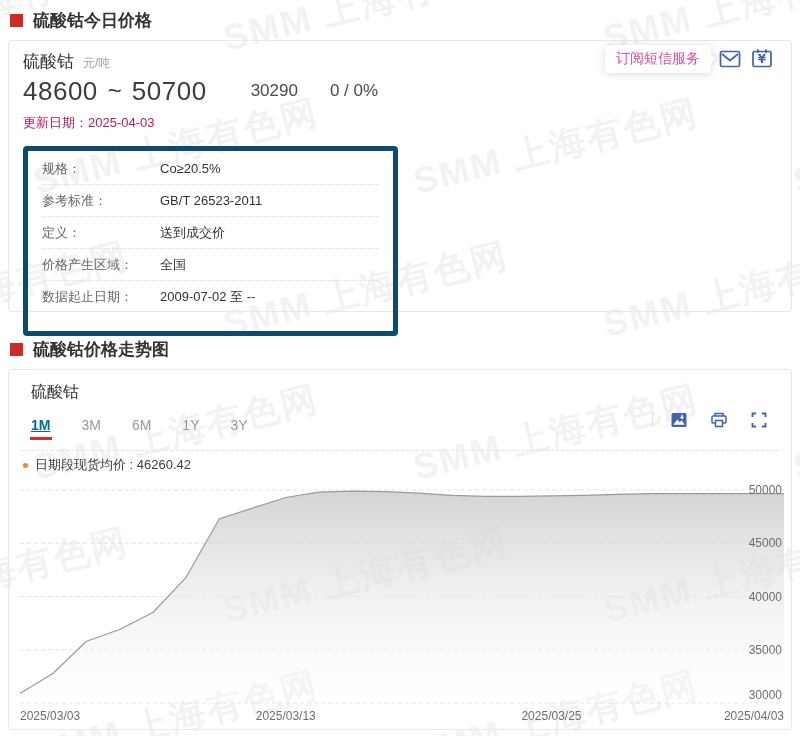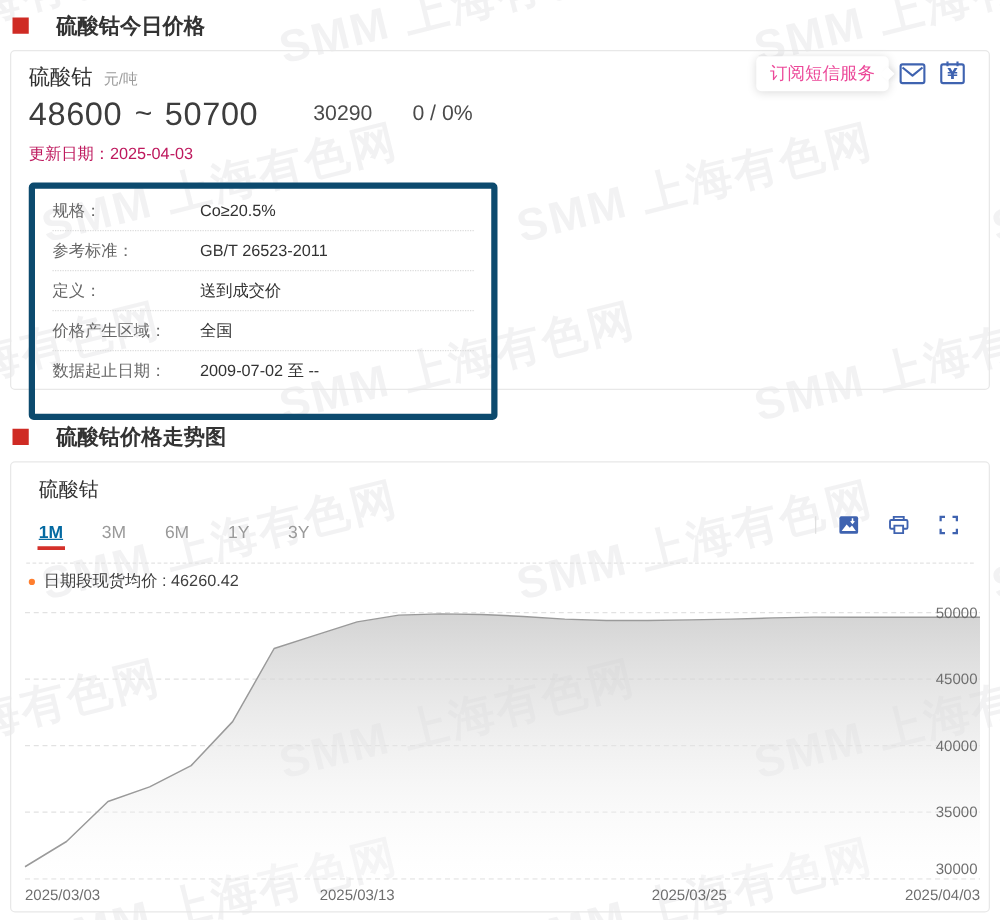--- a/index.html
+++ b/index.html
@@ -5,21 +5,21 @@
   html,body{margin:0;padding:0;}
   body{
     width:800px;height:736px;position:relative;overflow:hidden;background:#fff;
     font-family:"Liberation Sans","DejaVu Sans",sans-serif;color:#333;
   }
   #watermark-layer{position:absolute;inset:0;z-index:0;pointer-events:none;overflow:hidden;}
   .wm{position:absolute;font-weight:bold;font-size:36px;letter-spacing:2px;white-space:nowrap;
       color:rgba(100,100,115,0.085);transform:rotate(-14deg);}
   #content{position:relative;z-index:1;}
 
-  .sec-head{display:flex;align-items:center;gap:22px;height:28px;margin:6px 0 6px 10px;}
+  .sec-head{display:flex;align-items:center;gap:10px;height:28px;margin:6px 0 6px 10px;}
   .red-sq{width:13px;height:13px;background:#cf2b24;flex:0 0 auto;}
   .sec-title{font-size:17px;font-weight:bold;color:#333;}
 
   .card{margin:0 8px;border:1px solid #e8e8e8;border-radius:4px;position:relative;background:transparent;}
   #price-card{height:272px;padding:9px 15px 0 14px;box-sizing:border-box;}
 
   .prod-row{display:flex;align-items:baseline;height:22px;}
   .prod-name{font-size:17px;color:#333;font-weight:500;}
   .prod-unit{font-size:12px;color:#9b9b9b;margin-left:9px;}
 

